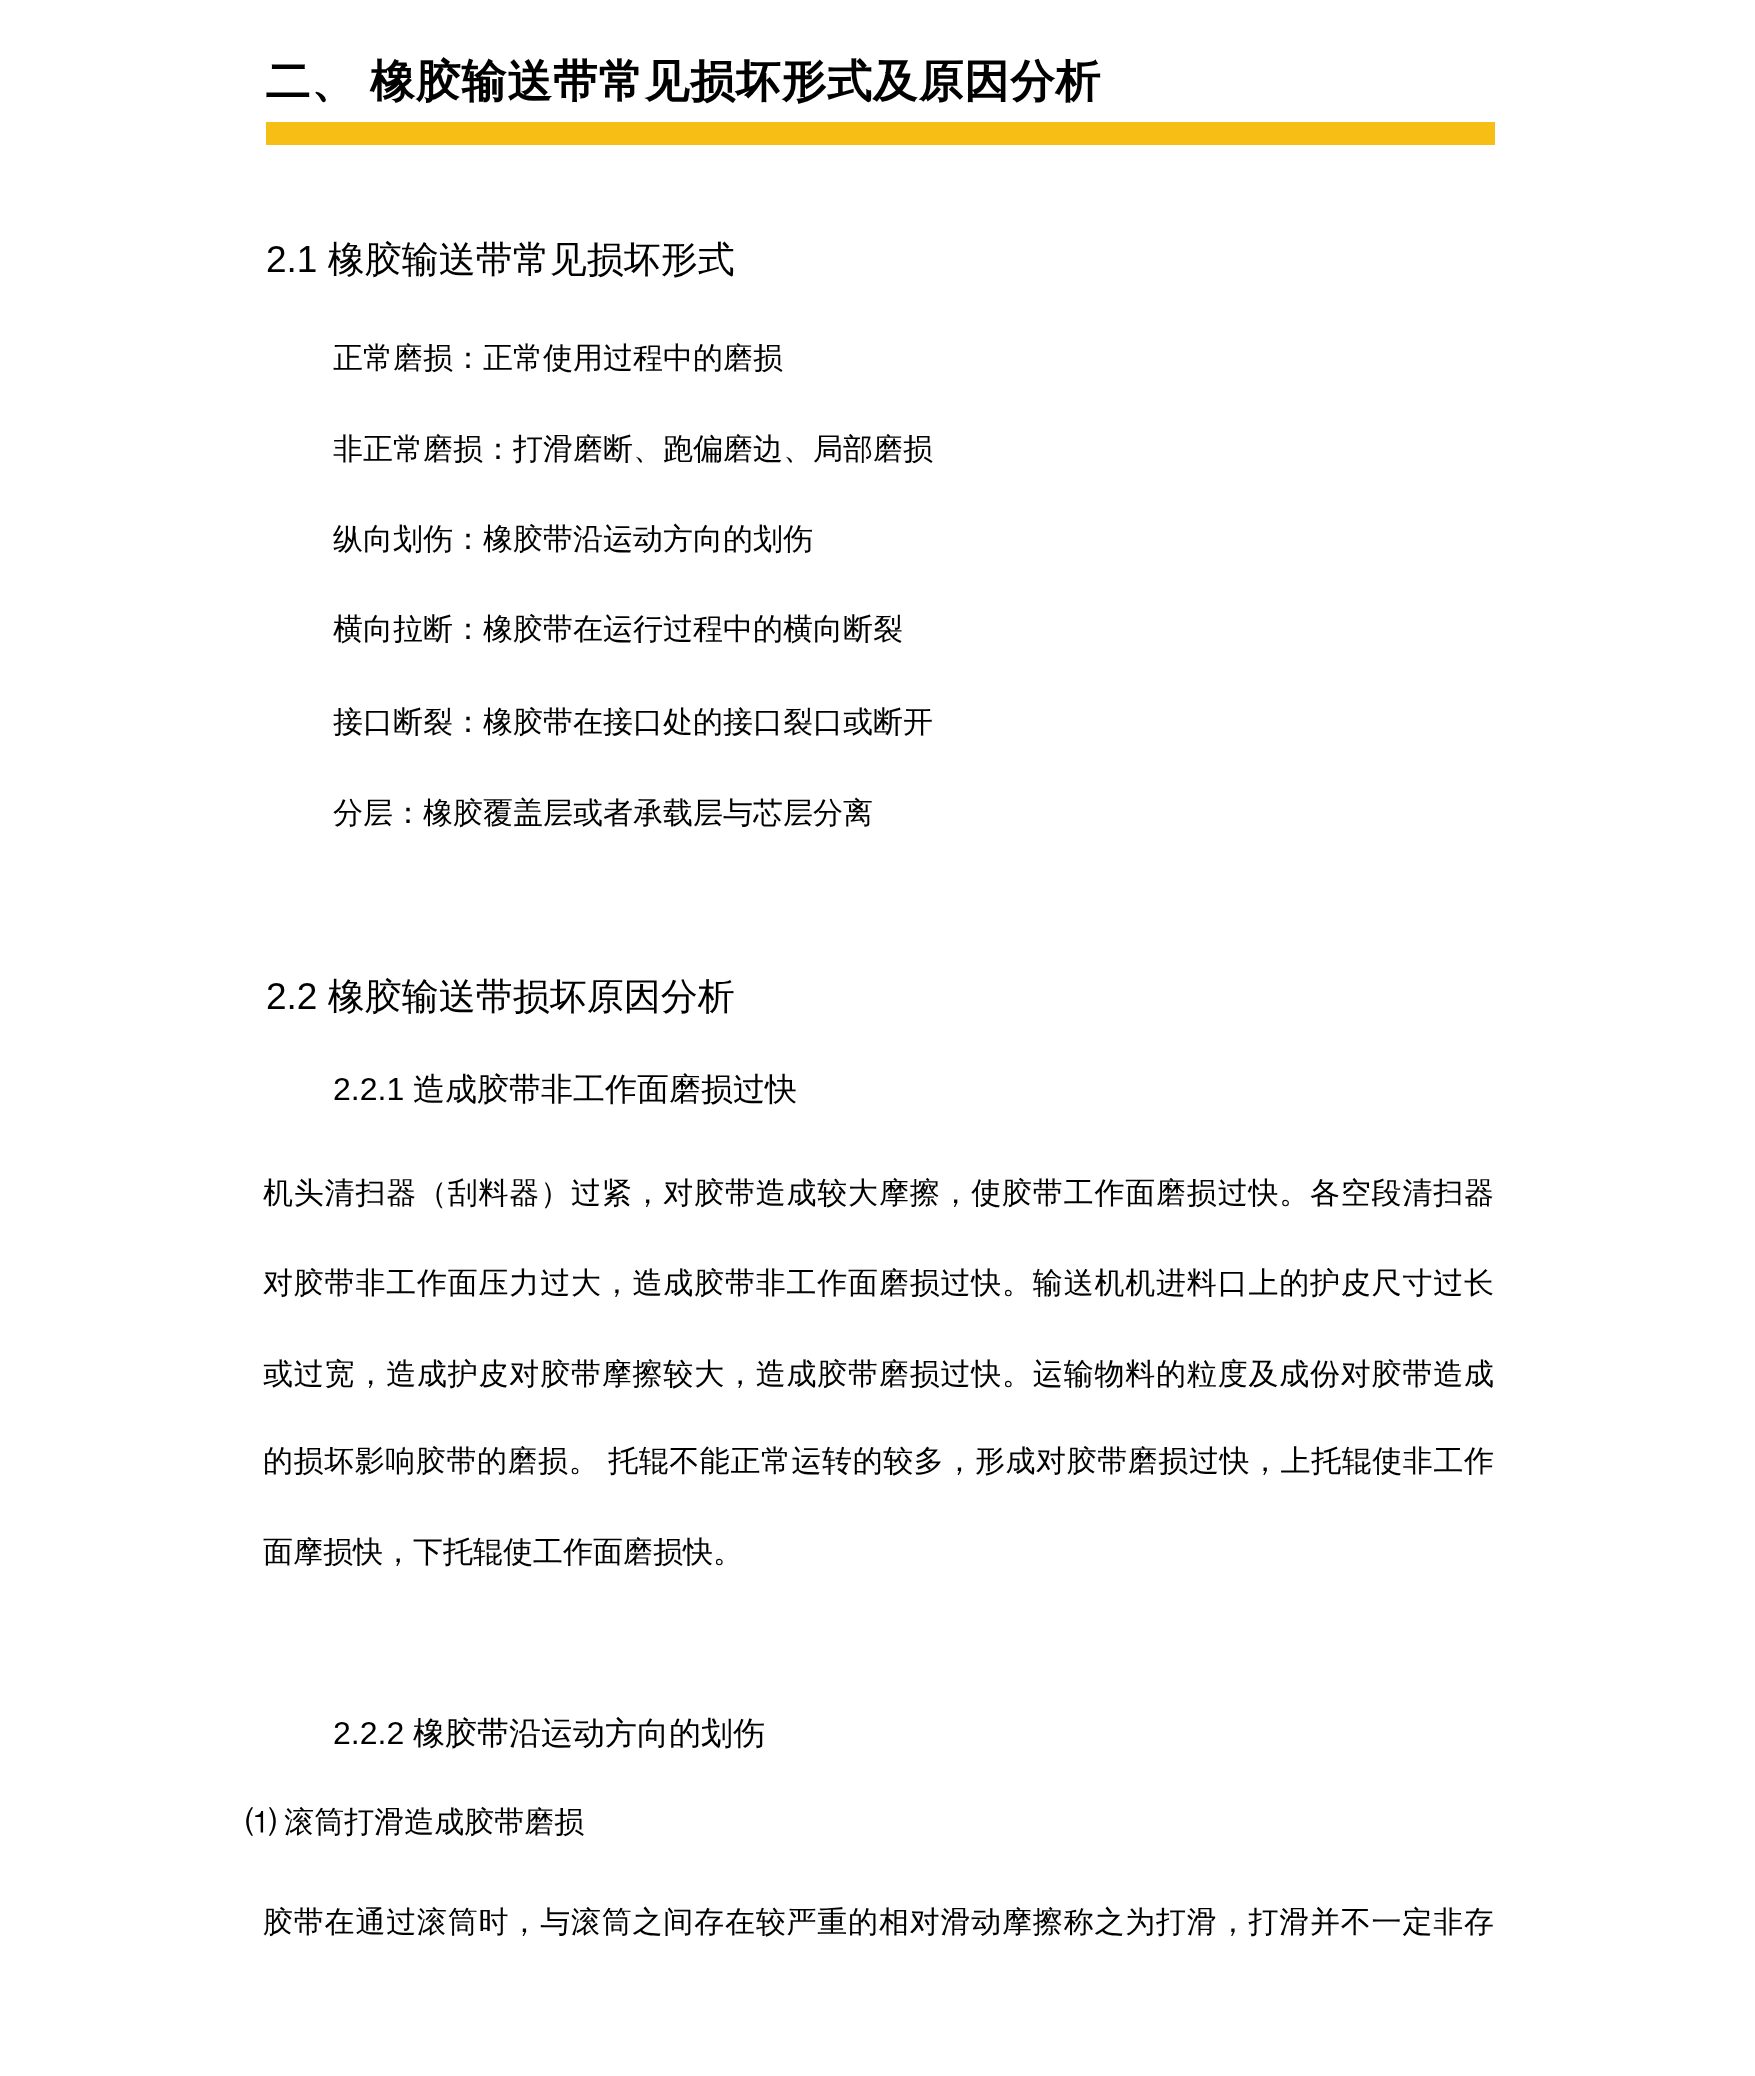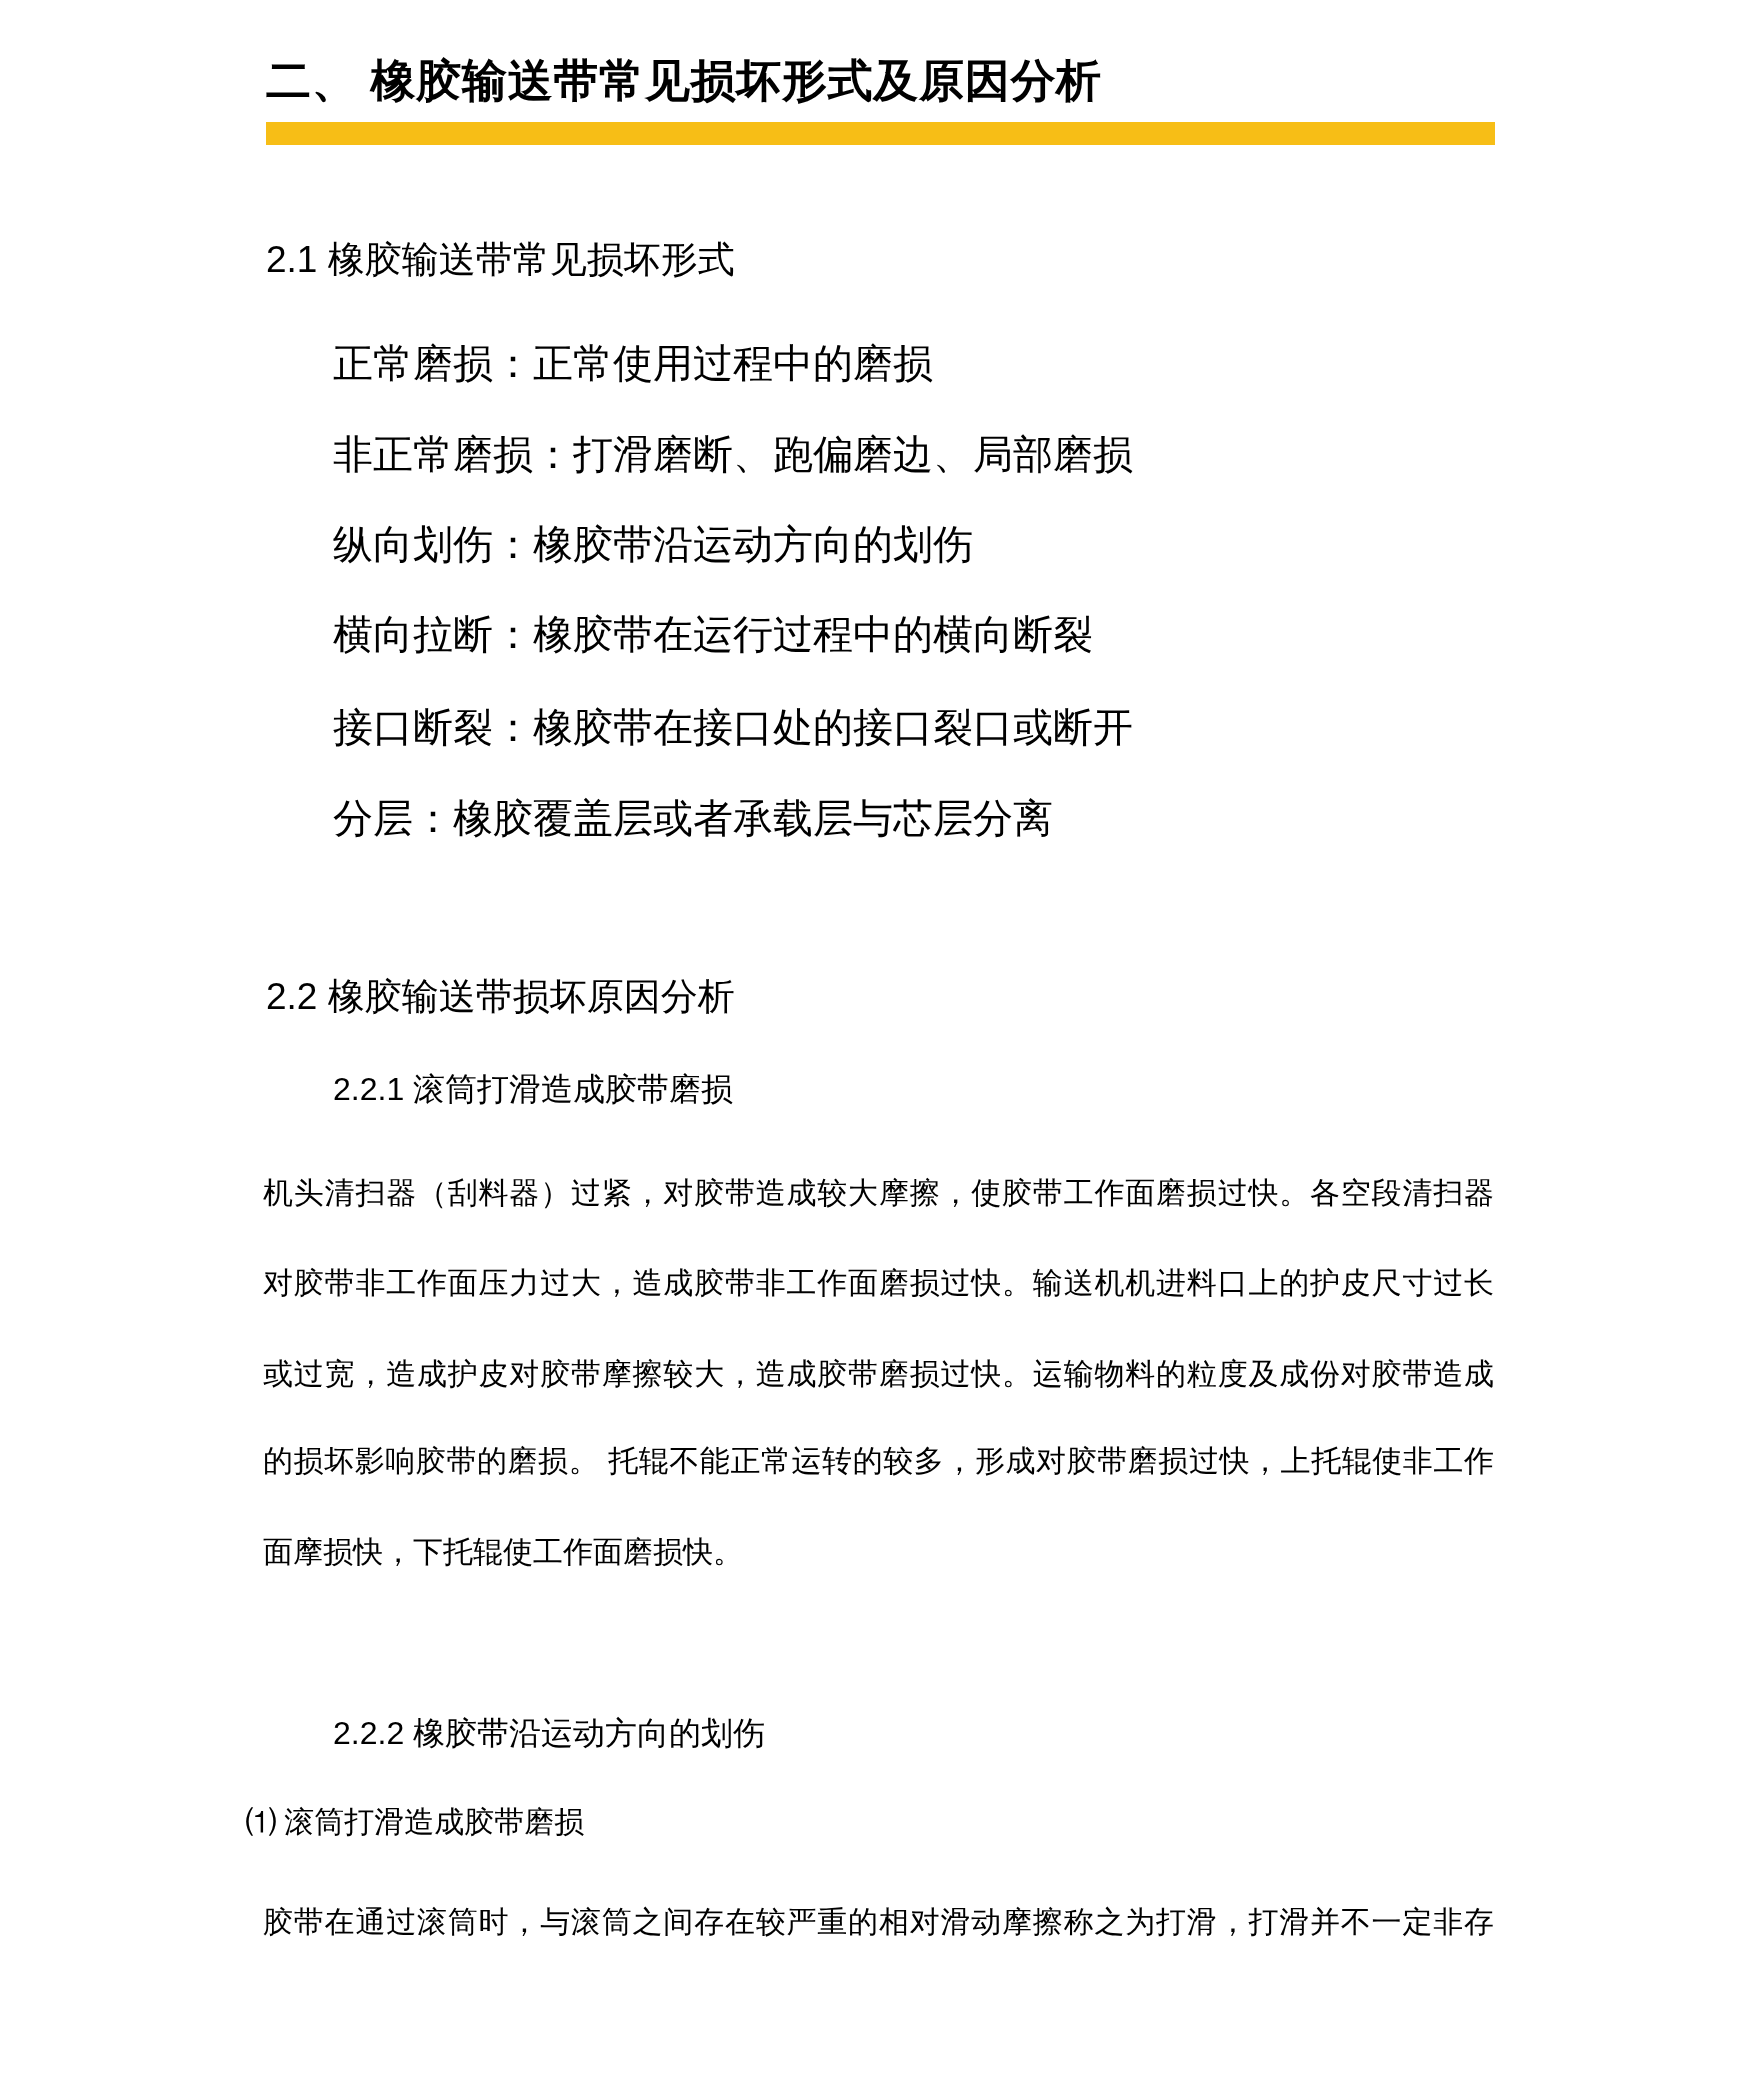--- a/index.html
+++ b/index.html
@@ -42,21 +42,21 @@
   .h3 {
     left: 333px;
     font-size: 32px;
     font-weight: 400;
     line-height: 1;
   }
   .h3-221 { top: 1073px; }
   .h3-222 { top: 1717px; }
   .list-item {
     left: 333px;
-    font-size: 40px;
+    font-size: 30px;
     font-weight: 400;
     line-height: 1.1;
   }
   .body-line {
     left: 263px;
     font-size: 30px;
     font-weight: 400;
     line-height: 1.2;
   }
   .fit {
@@ -85,21 +85,21 @@
 
   <div class="abs list-item" style="top:341px">正常磨损：正常使用过程中的磨损</div>
   <div class="abs list-item" style="top:432px">非正常磨损：打滑磨断、跑偏磨边、局部磨损</div>
   <div class="abs list-item" style="top:522px">纵向划伤：橡胶带沿运动方向的划伤</div>
   <div class="abs list-item" style="top:612px">横向拉断：橡胶带在运行过程中的横向断裂</div>
   <div class="abs list-item" style="top:705px">接口断裂：橡胶带在接口处的接口裂口或断开</div>
   <div class="abs list-item" style="top:796px">分层：橡胶覆盖层或者承载层与芯层分离</div>
 
   <div class="abs h2 h2-22">2.2 橡胶输送带损坏原因分析</div>
 
-  <div class="abs h3 h3-221">2.2.1 滚筒打滑造成胶带磨损</div>
+  <div class="abs h3 h3-221">2.2.1 造成胶带非工作面磨损过快</div>
 
   <div class="abs body-line fit" style="top:1175px">机头清扫器（刮料器）过紧，对胶带造成较大摩擦，使胶带工作面磨损过快。各空段清扫器</div>
   <div class="abs body-line fit" style="top:1265px">对胶带非工作面压力过大，造成胶带非工作面磨损过快。输送机机进料口上的护皮尺寸过长</div>
   <div class="abs body-line fit" style="top:1356px">或过宽，造成护皮对胶带摩擦较大，造成胶带磨损过快。运输物料的粒度及成份对胶带造成</div>
   <div class="abs body-line" style="top:1534px">面摩损快，下托辊使工作面磨损快。</div>
   <div class="abs body-line fit" style="top:1443px">的损坏影响胶带的磨损。 托辊不能正常运转的较多，形成对胶带磨损过快，上托辊使非工作</div>
 
   <div class="abs h3 h3-222">2.2.2 橡胶带沿运动方向的划伤</div>
 
   <div class="abs point-label">⑴ 滚筒打滑造成胶带磨损</div>

